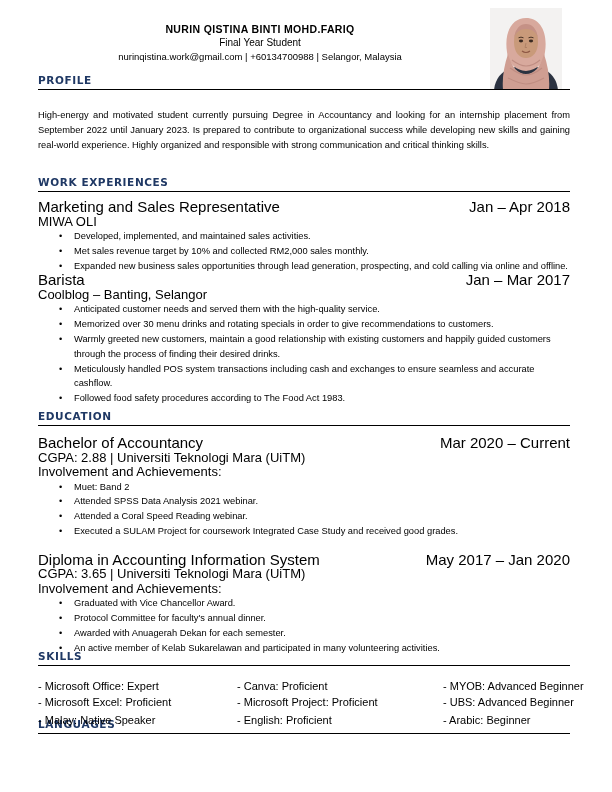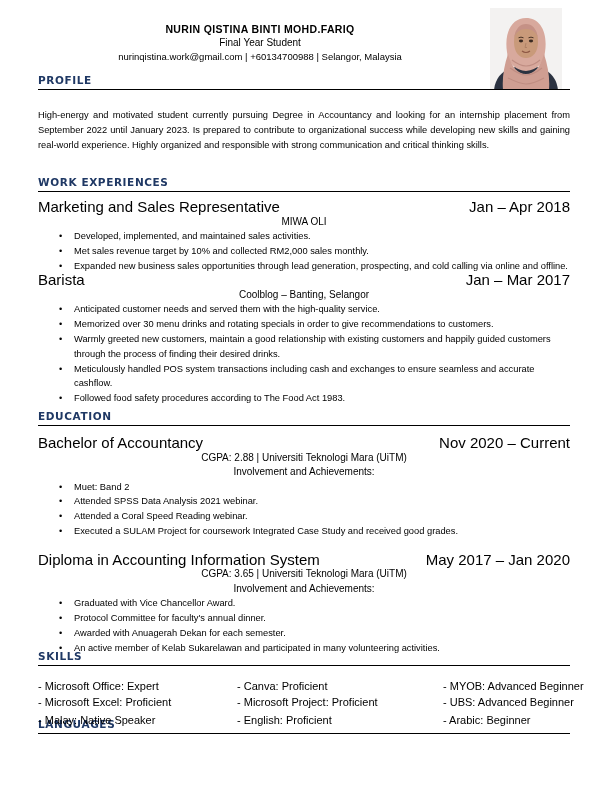--- a/index.html
+++ b/index.html
@@ -102,24 +102,23 @@
   .entry-row {
     display: flex;
     justify-content: space-between;
     align-items: baseline;
     font-size: 15px;
     line-height: 14.5px;
   }
   .entry-title { color: #000; }
   .entry-date { color: #000; white-space: nowrap; }
   .entry-sub {
-    font-size: 10px;
+    font-size: 13px;
     line-height: 14.5px;
     color: #000;
-    text-align: center;
   }
 
   ul.bullets {
     list-style: none;
     margin: 0;
     padding: 0;
   }
   ul.bullets li {
     position: relative;
     padding-left: 36px;
@@ -246,21 +245,21 @@
   <div class="section-head" style="top:410px;">
     <div class="section-title">EDUCATION</div>
     <div class="rule"></div>
   </div>
 
   <div class="block" style="top:436px;">
 
     <div>
       <div class="entry-row">
         <span class="entry-title">Bachelor of Accountancy</span>
-        <span class="entry-date">Nov 2020 – Current</span>
+        <span class="entry-date">Mar 2020 – Current</span>
       </div>
       <div class="entry-sub">CGPA: 2.88 | Universiti Teknologi Mara (UiTM)</div>
       <div class="entry-sub">Involvement and Achievements:</div>
       <ul class="bullets">
         <li><span class="dot">•</span><span>Muet: Band 2</span></li>
         <li><span class="dot">•</span><span>Attended SPSS Data Analysis 2021 webinar.</span></li>
         <li><span class="dot">•</span><span>Attended a Coral Speed Reading webinar.</span></li>
         <li><span class="dot">•</span><span>Executed a SULAM Project for coursework Integrated Case Study and received good grades.</span></li>
       </ul>
     </div>

